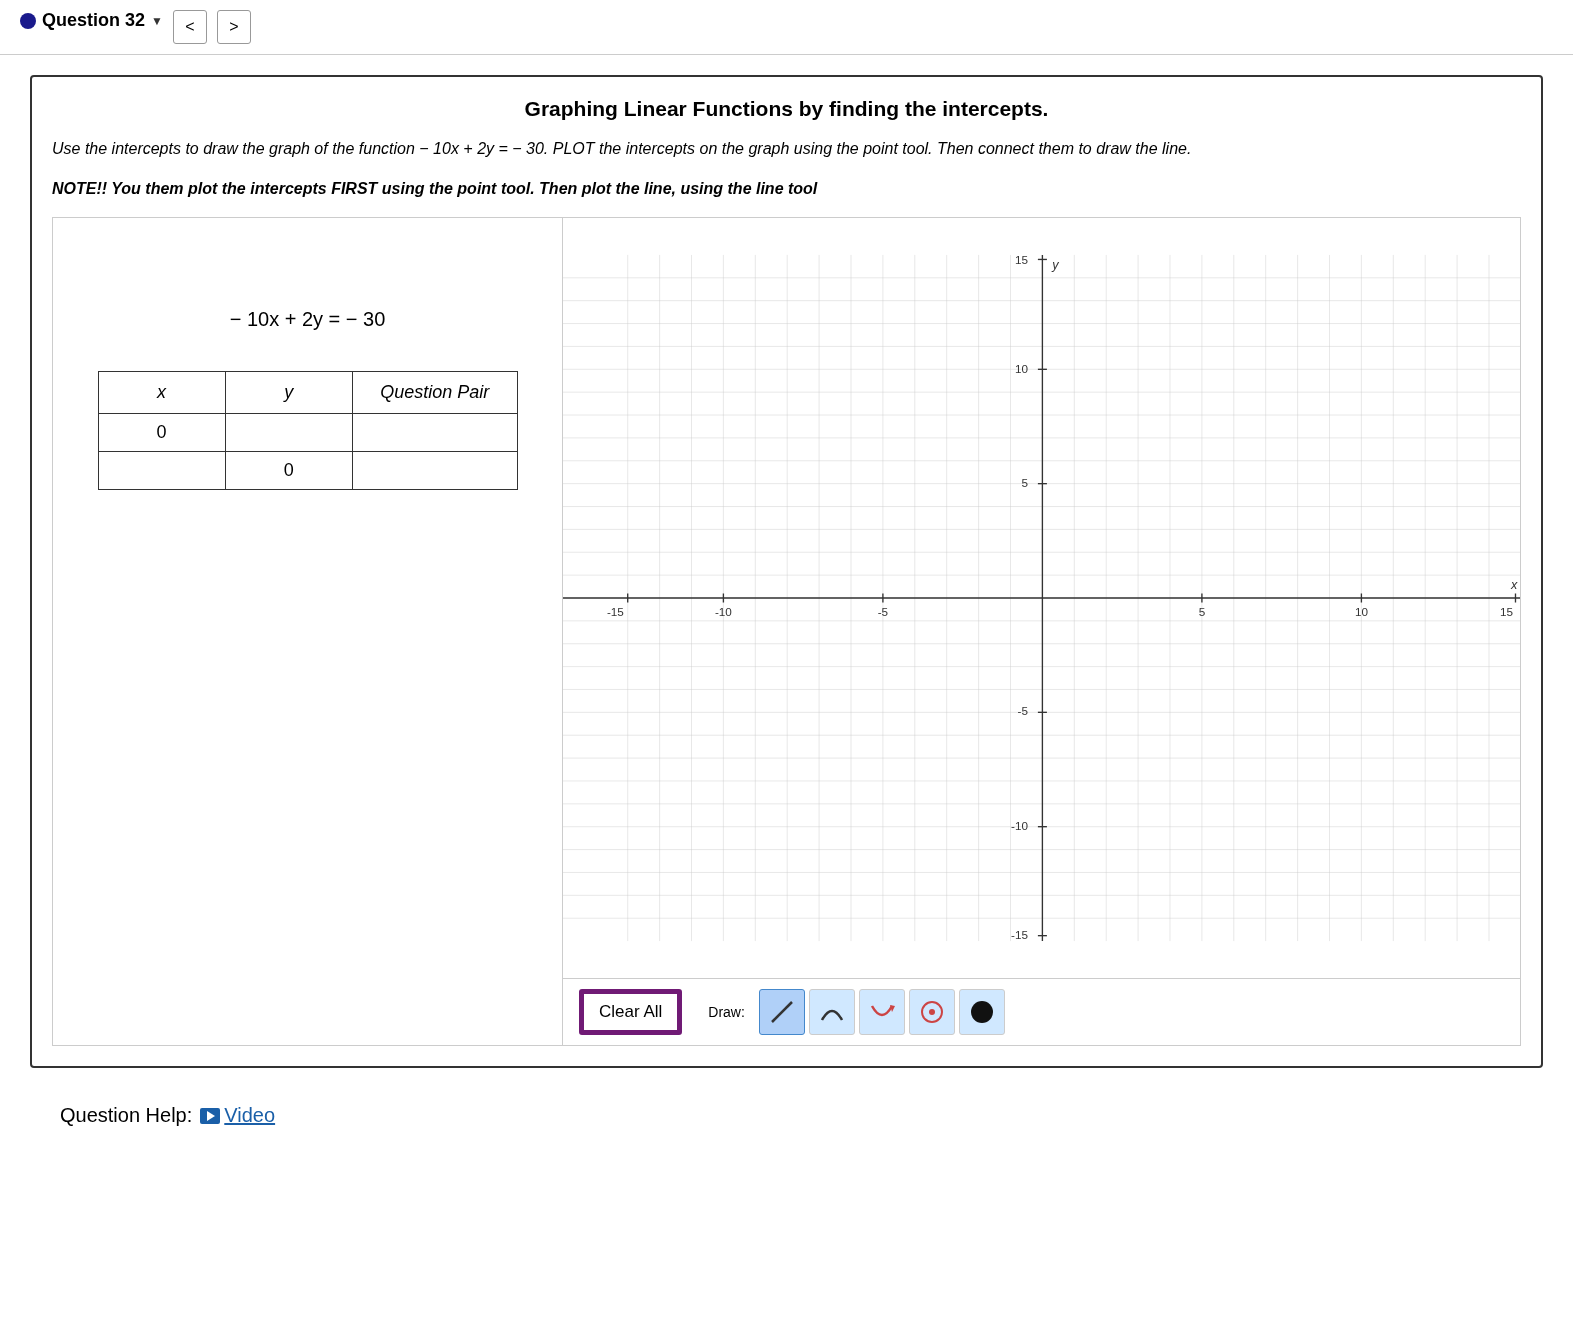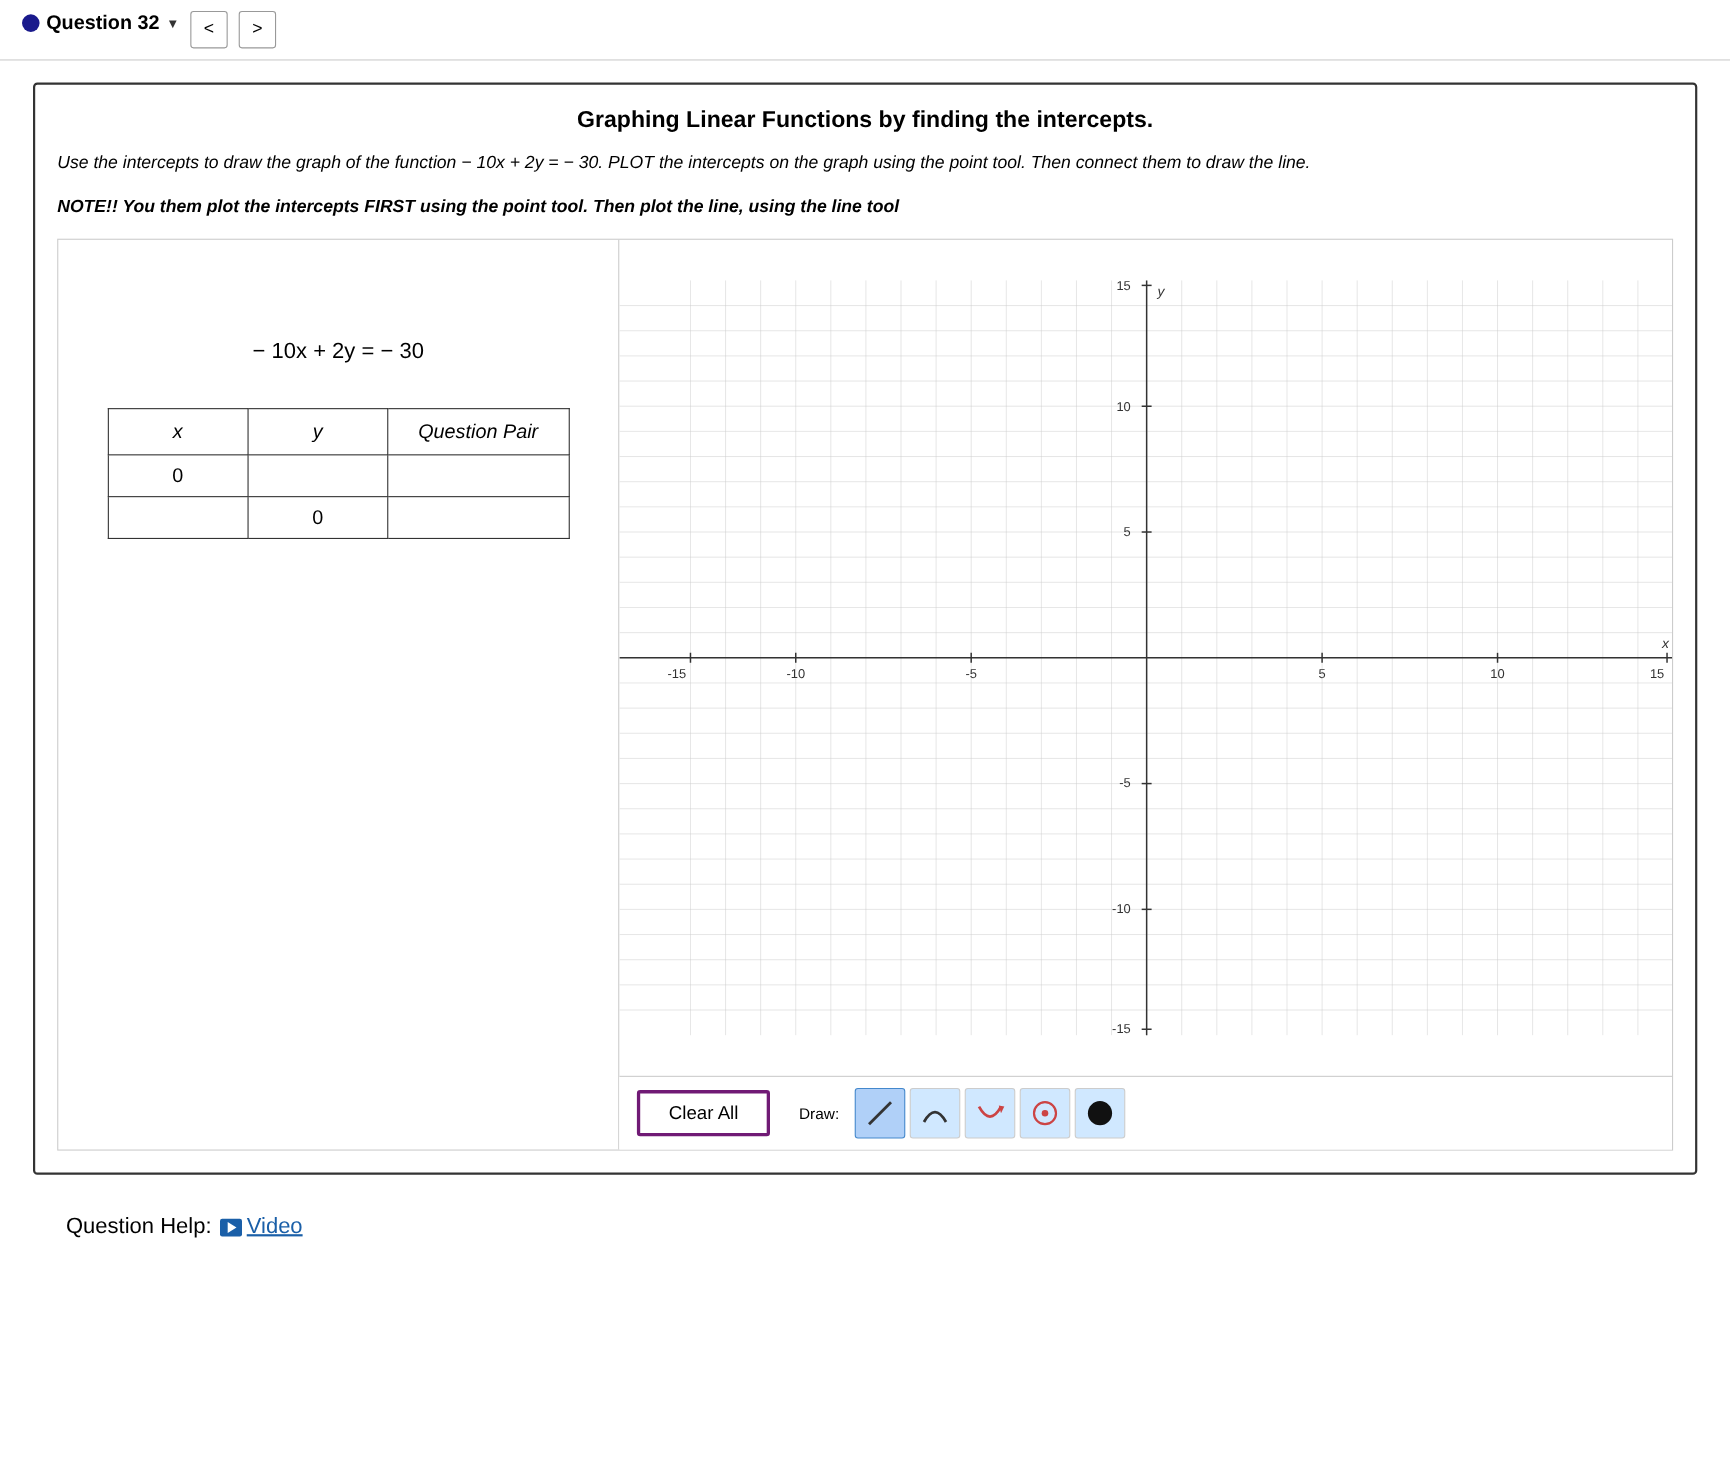--- a/index.html
+++ b/index.html
@@ -148,23 +148,23 @@
     
     .toolbar {
       display: flex;
       align-items: center;
       padding: 10px 16px;
       border-top: 1px solid #ccc;
       gap: 10px;
       background: #fff;
     }
     .clear-all-btn {
-      border: 3px solid #701a75;
+      border: 5px solid #701a75;
       background: #fff;
-      padding: 8px 26px;
+      padding: 8px 15px;
       font-size: 17px;
       cursor: pointer;
       border-radius: 3px;
     }
     .draw-label {
       font-size: 14px;
       margin-left: 16px;
     }
     .draw-tools {
       display: flex;

